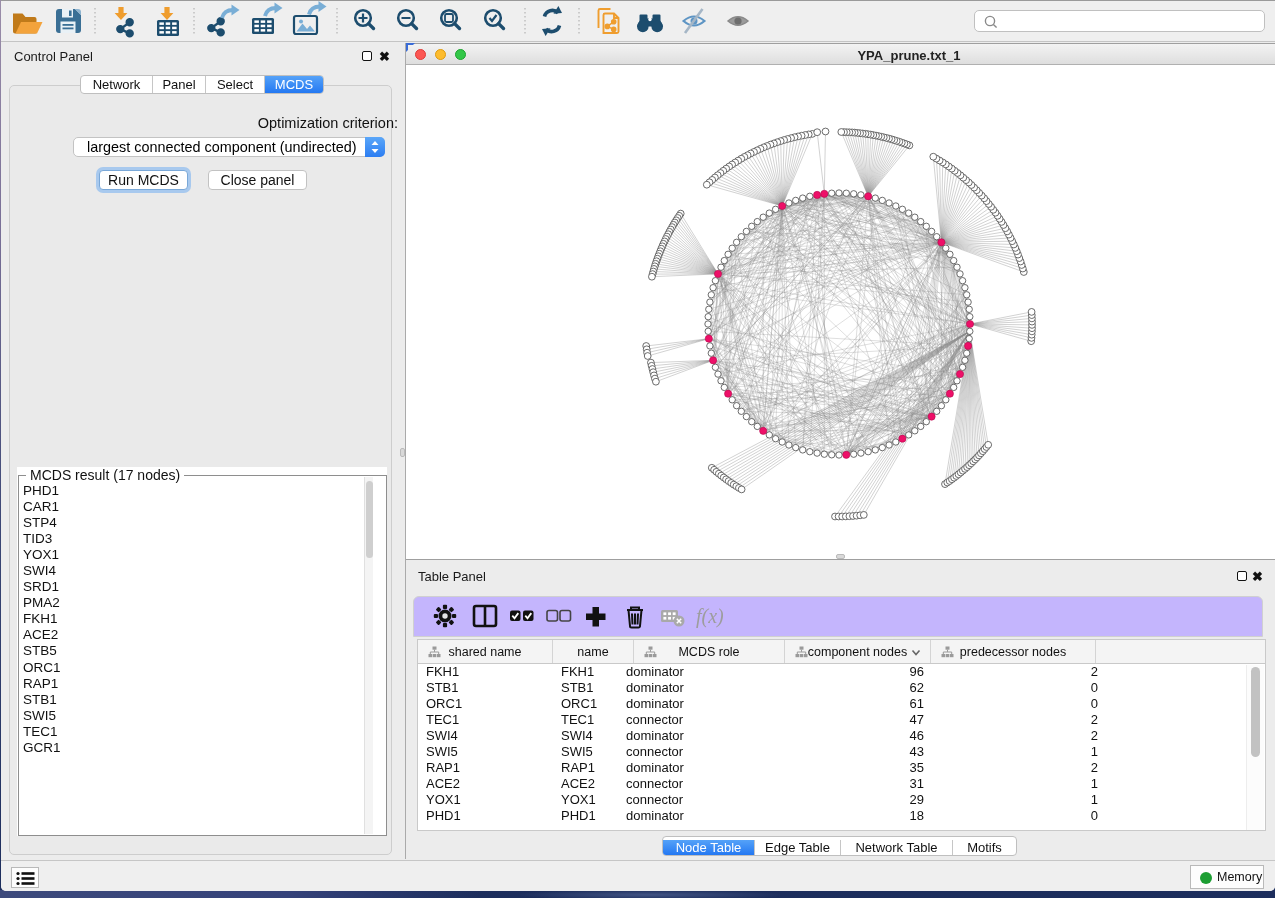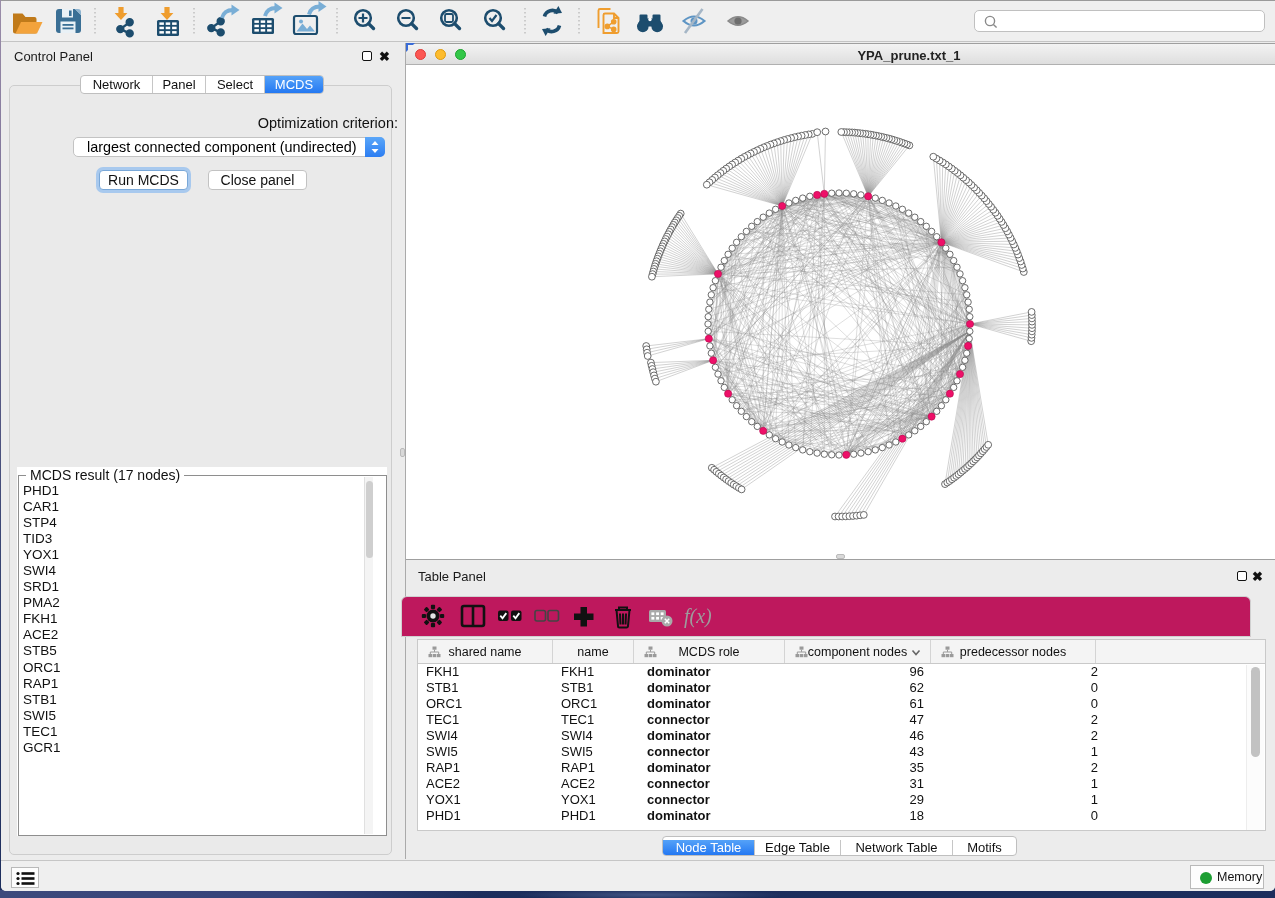--- a/index.html
+++ b/index.html
@@ -36,28 +36,28 @@
 
 .net { position:absolute; left:405px; top:42px; width:870px; height:516px; background:#fff; border-top:1px solid #9f9f9f; }
 .net-tb { position:absolute; left:405px; top:43px; width:870px; height:21px; background:linear-gradient(#f3f3f3,#dedede); border-bottom:1px solid #b0b0b0; }
 .net-title { position:absolute; left:405px; top:47px; width:1006px; text-align:center; font-size:13px; font-weight:bold; color:#222; }
 .tl { position:absolute; top:47.5px; width:11px; height:11px; border-radius:50%; }
 .graphwrap { position:absolute; left:406px; top:64px; width:869px; height:494px; background:#fff; }
 .hgrip { position:absolute; left:835px; top:553px; width:9px; height:5px; background:#d9d9d9; border:1px solid #bbb; border-radius:2px; }
 
 .tp { position:absolute; left:405px; top:558px; width:870px; height:300px; background:#ececec; border-top:1px solid #9f9f9f; }
 .tp-title { position:absolute; left:417px; top:568px; font-size:13px; color:#1a1a1a; }
-.tp-toolstrip { position:absolute; left:400px; top:595px; width:850px; height:41px; background:#be185d; border:1px solid #d0d0d0; border-radius:6px 6px 0 0; }
+.tp-toolstrip { position:absolute; left:412px; top:595px; width:850px; height:41px; background:#c4b5fd; border:1px solid #d0d0d0; border-radius:6px 6px 0 0; }
 .thead { position:absolute; left:416px; top:638px; width:849px; height:25px; background:#f4f4f4; border:1px solid #c9c9c9; display:flex; font-size:12.5px; color:#111; }
 .thead .hc { border-right:1px solid #d4d4d4; position:relative; display:flex; align-items:center; justify-content:center; gap:6px; }
 .thead .hc > svg:first-child { position:absolute; left:10px; top:6px; }
 .tbody { position:absolute; left:416px; top:663px; width:849px; height:167px; background:#fff; border:1px solid #c9c9c9; border-top:none; font-size:13px; color:#111; }
 .trow { position:relative; height:16.05px; line-height:16.05px; }
 .trow span { position:absolute; }
-.c1 { left:8px; } .c2 { left:143px; } .c3 { left:229px;font-weight:bold; }
+.c1 { left:8px; } .c2 { left:143px; } .c3 { left:208px; }
 .c4 { left:420px; width:86px; text-align:right; } .c5 { left:600px; width:80px; text-align:right; }
 .tscrolltrack { position:absolute; left:1245px; top:664px; width:18px; height:165px; background:#fcfcfc; border-left:1px solid #ededed; }
 .tthumb { position:absolute; left:1250px; top:666px; width:9px; height:90px; background:#c2c2c2; border-radius:4.5px; }
 .btabs { position:absolute; left:661px; top:835px; height:20px; display:flex; border:1px solid #bfbfbf; border-radius:4px; background:#fff; overflow:hidden; font-size:13px;align-items:flex-end; }
 .btabs div { border-right:1px solid #c6c6c6; display:flex; align-items:center; justify-content:center; color:#111; }
 .btabs div:last-child { border-right:none; }
 
 .status { position:absolute; left:0; top:859px; width:100%; height:32px; background:#efefef; border-top:1px solid #c6c6c6; }
 .listbtn { position:absolute; left:10px; top:866px; width:28px; height:21px; background:#fdfdfd; border:1px solid #b9b9b9; }
 .membtn { position:absolute; left:1189px; top:864px; width:74px; height:24px; background:#fdfdfd; border:1px solid #b9b9b9; font-size:12.5px; color:#111; line-height:22px; padding-left:26px; }

